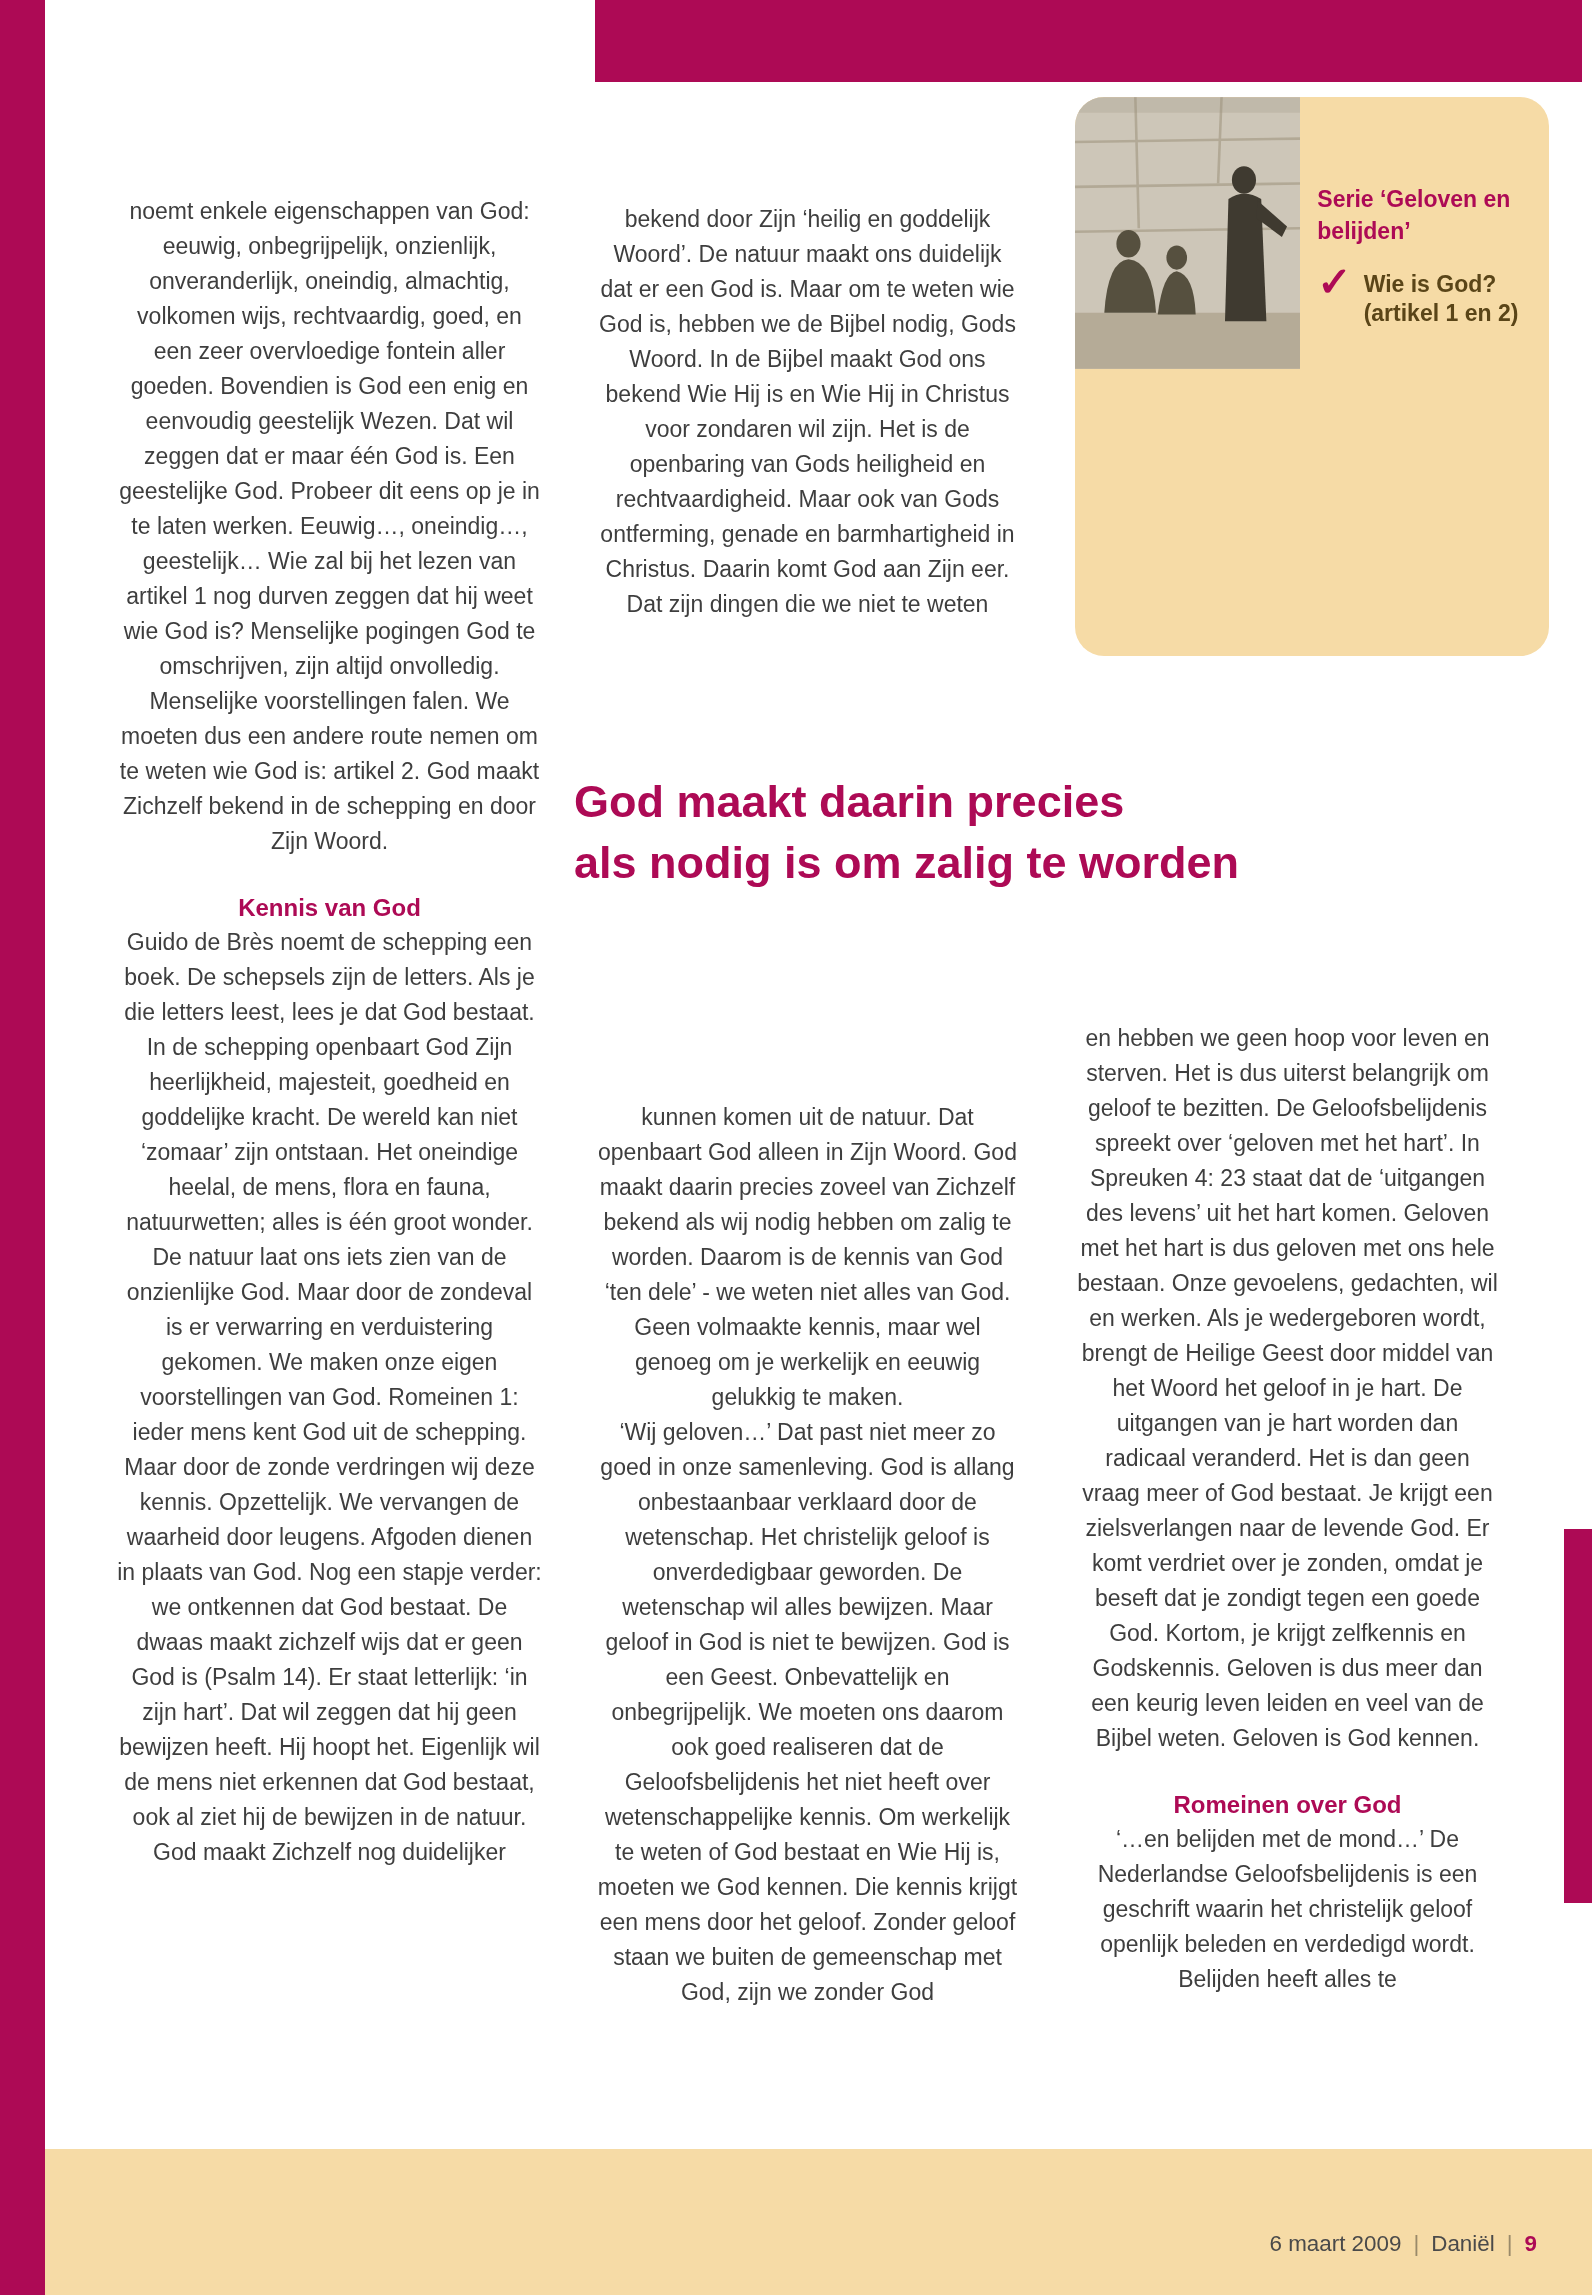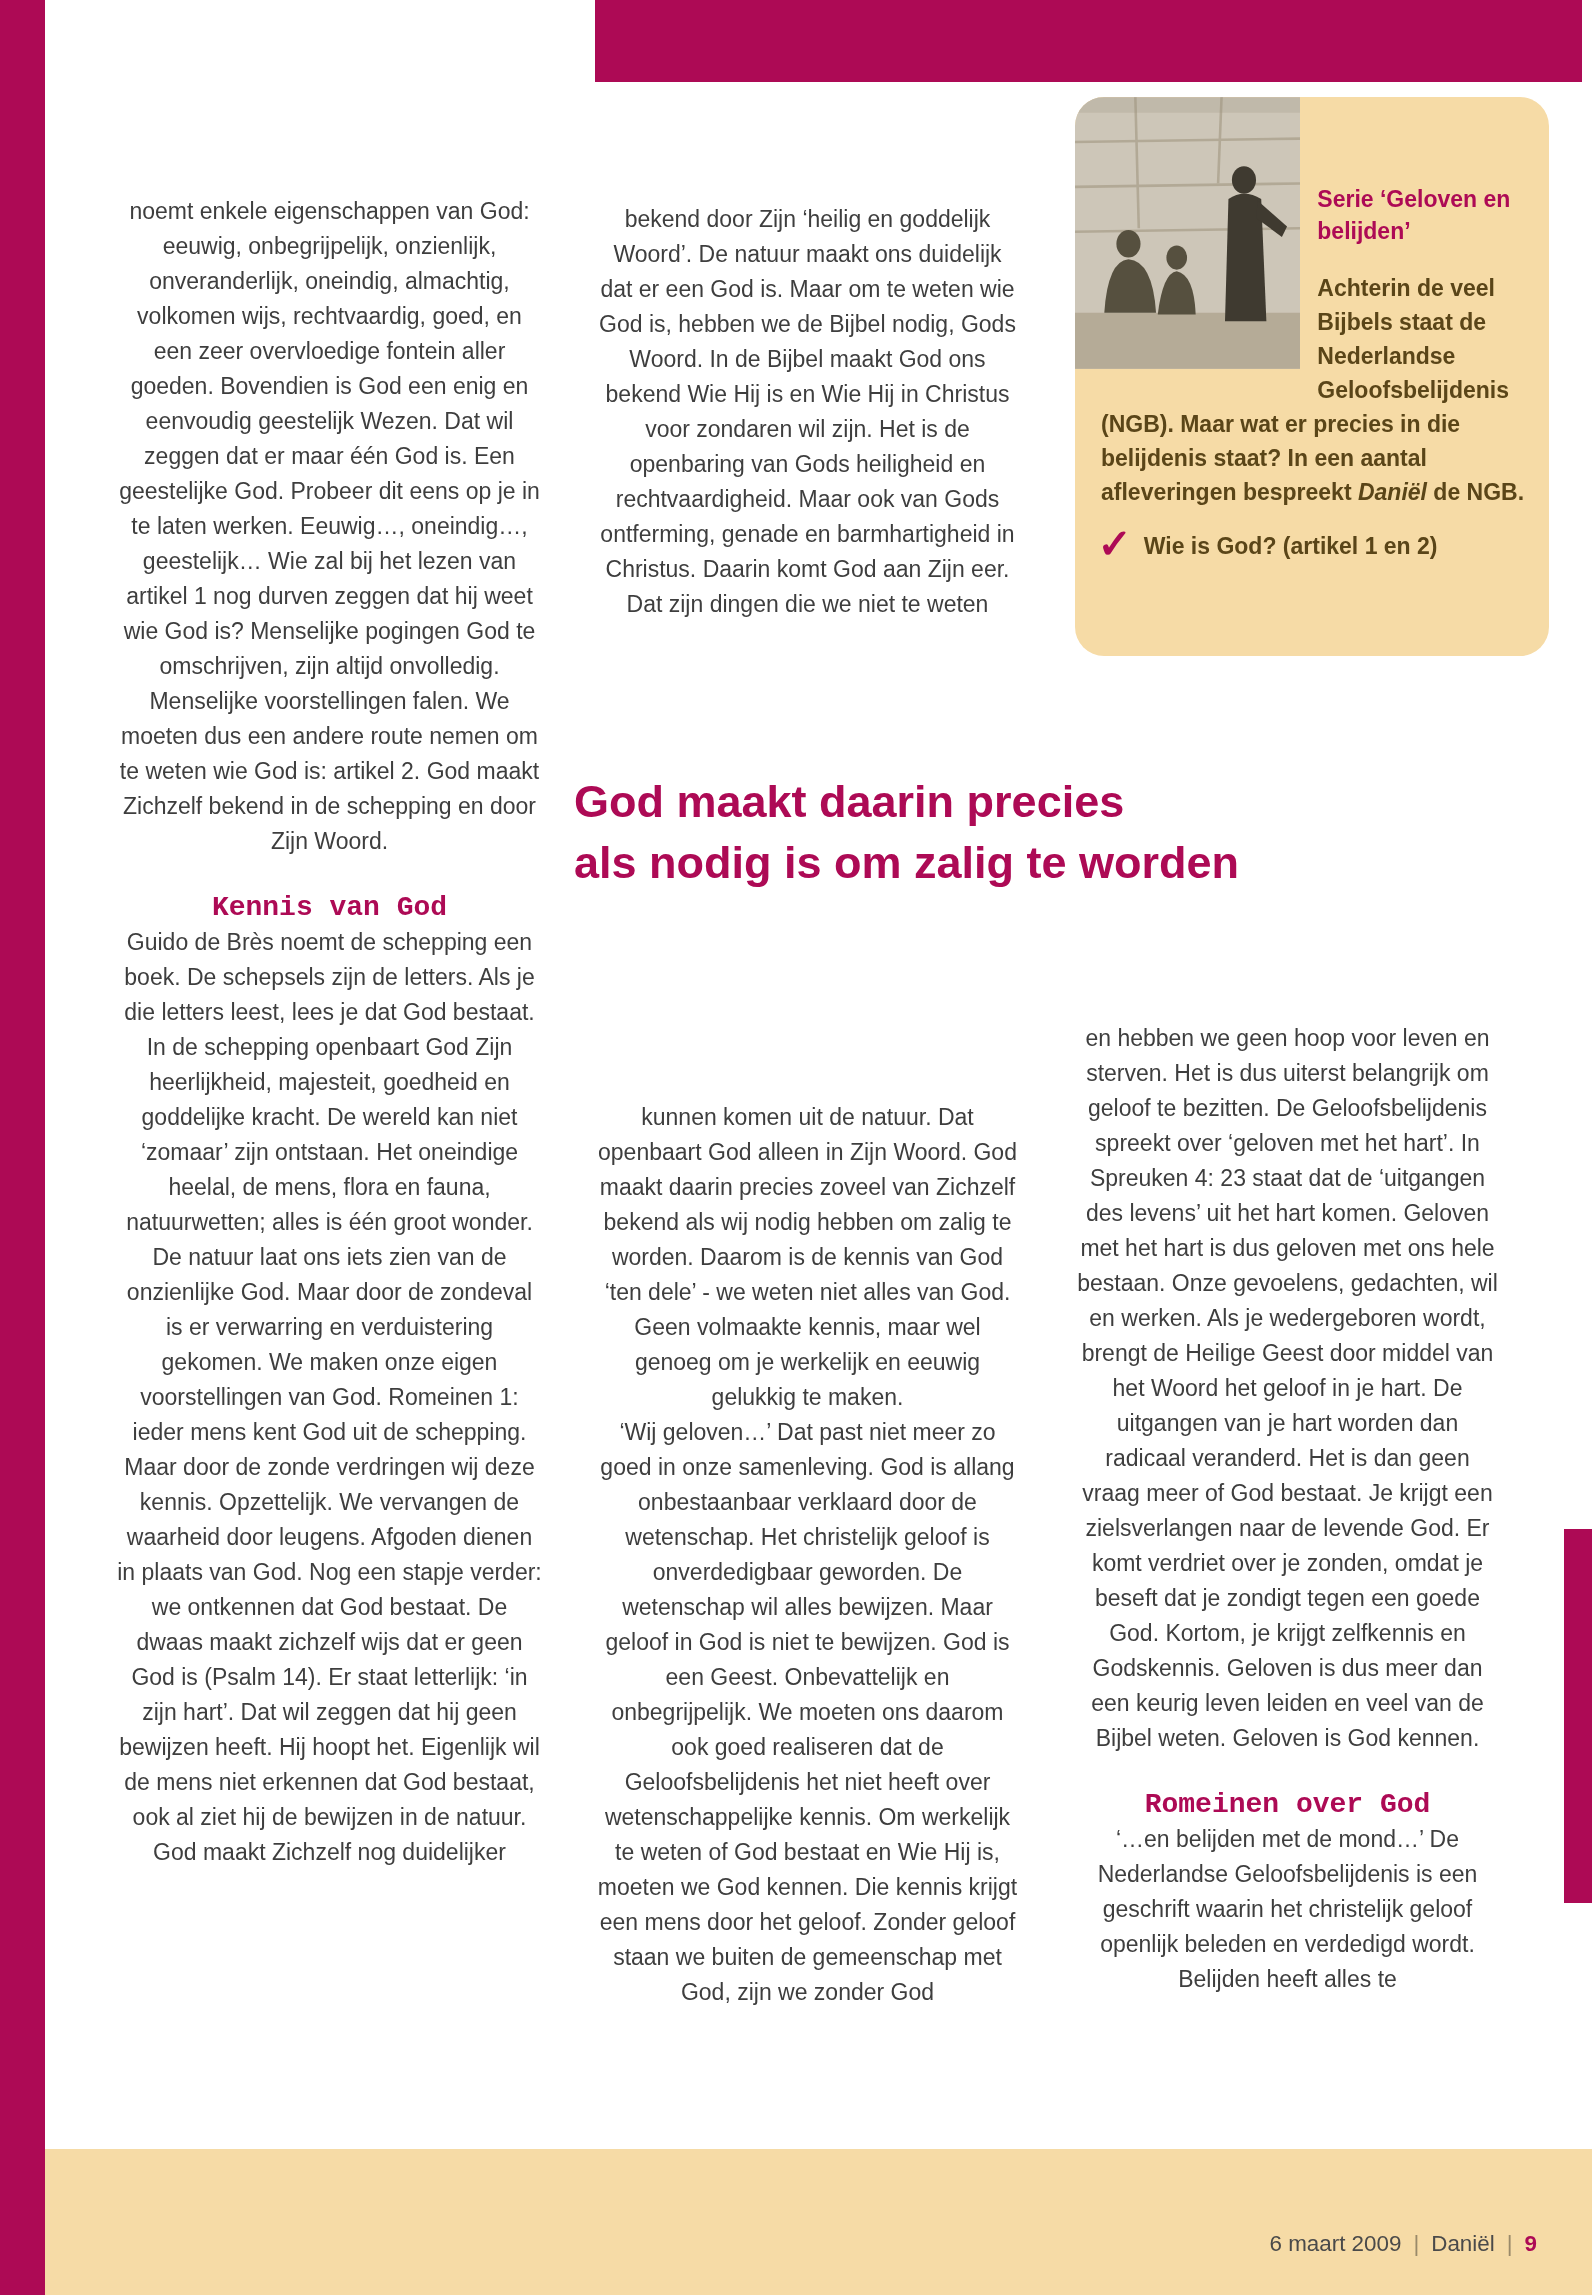--- a/index.html
+++ b/index.html
@@ -24,23 +24,22 @@
   .footer-band{position:absolute;left:0;top:2149px;width:1592px;height:147px;background:var(--cream);}
 
   
   .col{position:absolute;width:425px;font-size:23px;line-height:35px;text-align:center;}
   .col p{margin:0;}
   #col1{left:117px;top:194px;}
   #col2a{left:595px;top:194px;margin-top:8px;}
   #col2b{left:595px;top:1100px;}
   #col3{left:1075px;top:1021px;}
   .section-heading{
-    color:var(--accent);font-weight:bold;font-size:28px;line-height:35px;
+    color:var(--accent);font-weight:bold;font-size:24px;line-height:35px;
     margin-top:31px;
-    font-family:Liberation Mono, monospace;
   }
 
   
   .pullquote{
     position:absolute;left:574px;top:771px;width:949px;
     color:var(--accent);
     font-weight:bold;font-size:45px;line-height:61px;
   }
 
   
@@ -114,21 +113,20 @@
         <ellipse cx="196" cy="96" rx="14" ry="16"></ellipse>
         <path d="M174 260 L178 118 Q196 106 216 118 L222 260 Z"></path>
         <path d="M212 120 L246 150 L240 162 L210 140 Z"></path>
       </g>
       <g fill="#6e6document653" opacity="0.25">
         <rect x="0" y="0" width="261" height="18" fill="#9b9280"></rect>
       </g>
     </svg>
   </span>
   <h3 class="series-title">Serie ‘Geloven en belijden’</h3>
-  <p class="series-body"><span>Achterin de veel Bijbels staat de Nederlandse Geloofsbelijdenis (NGB). Maar wat er precies in die belijdenis staat? In een aantal afleveringen bespreekt </span><em>Daniël</em><span> de NGB.</span></p>
   <div class="check-row">
     <span class="check-icon">✓</span>
     <span class="check-label">Wie is God? (artikel 1 en 2)</span>
   </div>
 </aside>
 
 <div class="pullquote">
   <div>God maakt daarin precies</div>
   <div>als nodig is om zalig te worden</div>
 </div>

